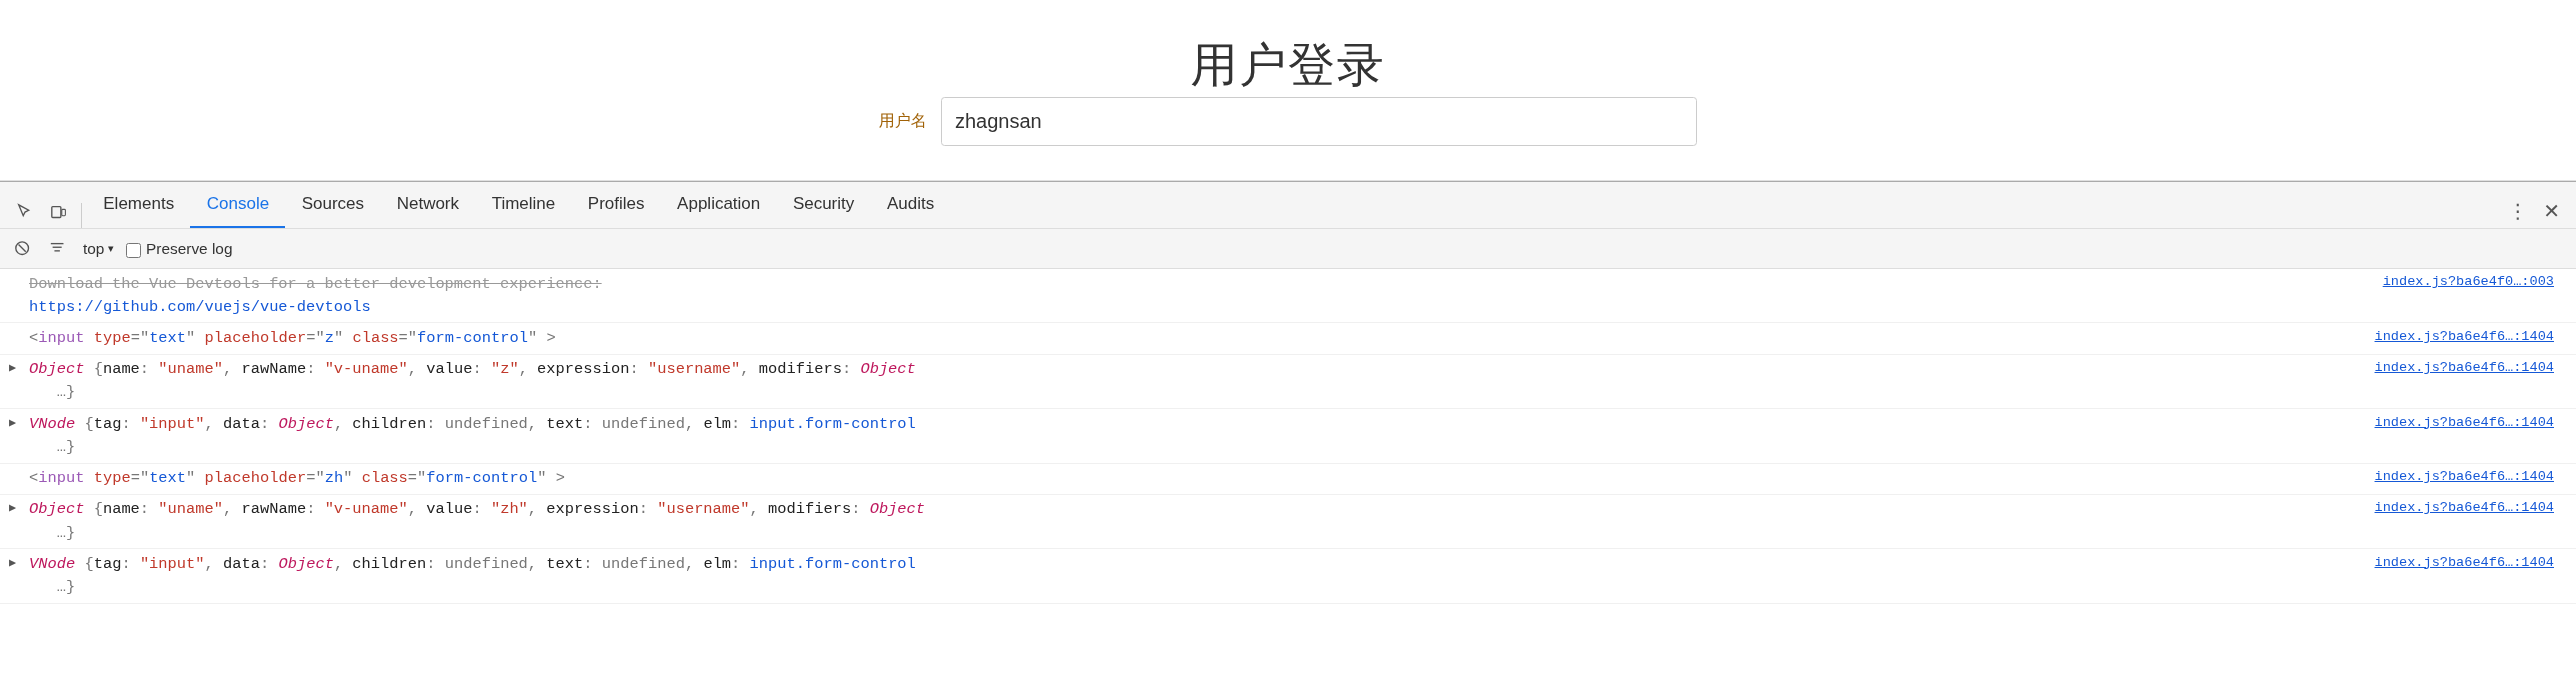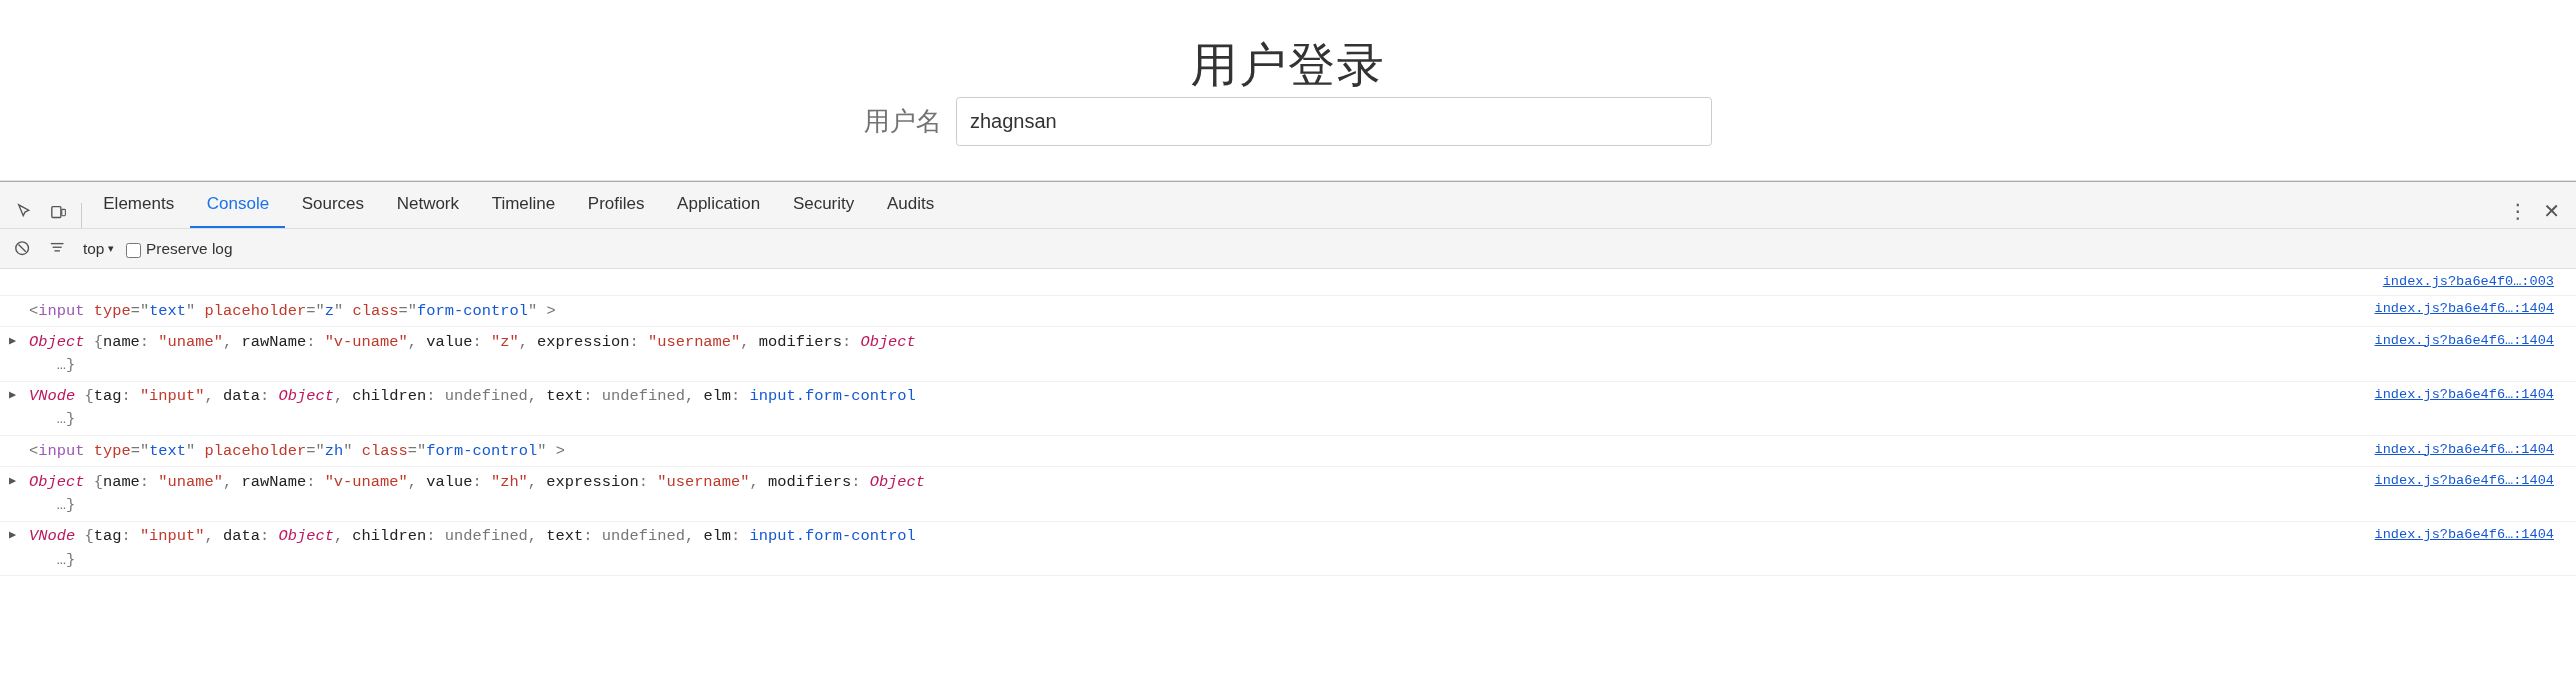--- a/index.html
+++ b/index.html
@@ -20,22 +20,22 @@
       font-weight: 400;
       color: #333;
       letter-spacing: 1.8px;
     }
     .form-row {
       display: flex;
       align-items: center;
       gap: 14.5px;
     }
     .form-label {
-      font-size: 26px;
-      color: #737373;
+      font-size: 16px;
+      color: #a16207;
     }
     .form-input {
       width: 756px;
       height: 49px;
       border: 0.9px solid #ccc;
       border-radius: 3.6px;
       font-size: 20px;
       padding: 0 12.7px;
       color: #333;
       outline: none;
@@ -304,20 +304,24 @@
     </div>
     <label class="preserve-log-label">
       <input type="checkbox" class="preserve-log-checkbox" style="">
       <span>Preserve log</span>
     </label>
   </div>
 
   <div class="console-log-area">
 
     <div class="log-entry">
+      <div class="log-entry-content">
+        <span class="log-strikethrough">Download the Vue Devtools for a better development experience:</span><br>
+        <span class="c-blue">https://github.com/vuejs/vue-devtools</span>
+      </div>
       <div class="log-entry-source c-blue">index.js?ba6e4f0…:003</div>
     </div>
 
     <div class="log-entry">
       <div class="log-entry-content">
         <span class="c-gray">&lt;</span><span class="c-purple">input</span>
         <span class="c-red"> type</span><span class="c-gray">="</span><span class="c-blue">text</span><span class="c-gray">"</span>
         <span class="c-red"> placeholder</span><span class="c-gray">="</span><span class="c-blue">z</span><span class="c-gray">"</span>
         <span class="c-red"> class</span><span class="c-gray">="</span><span class="c-blue">form-control</span><span class="c-gray">"</span>
         <span class="c-gray">&gt;</span>

